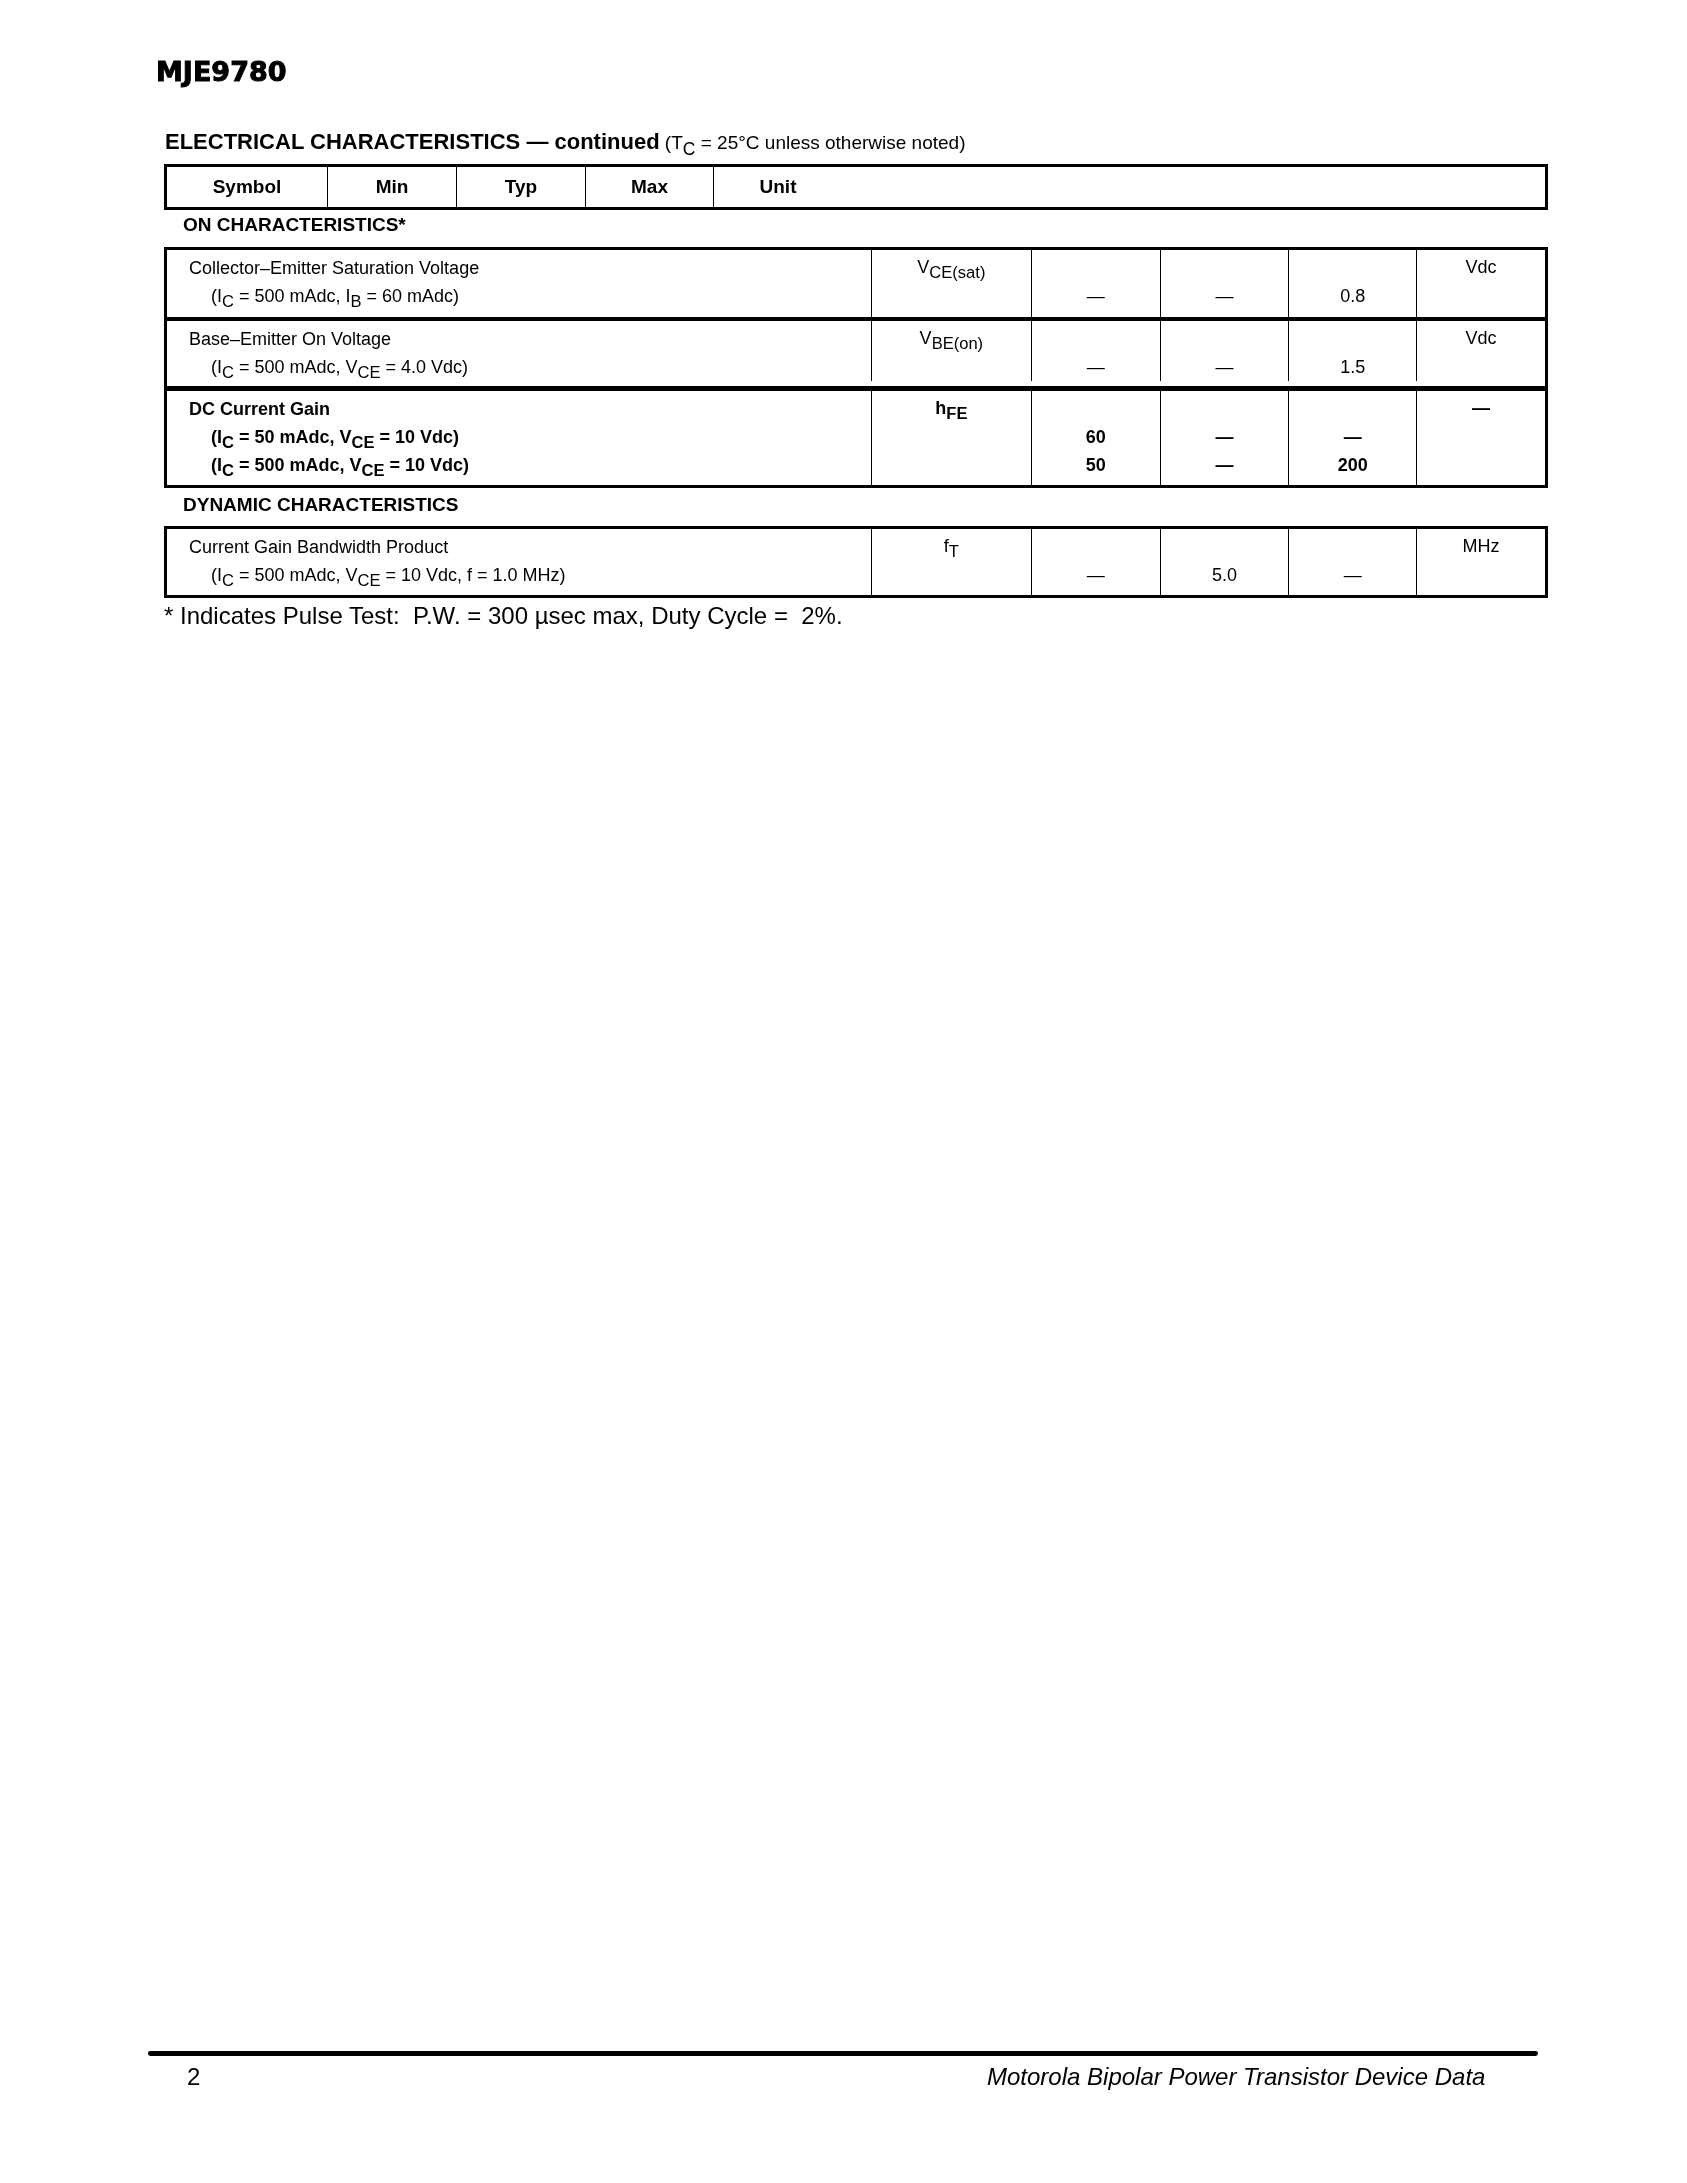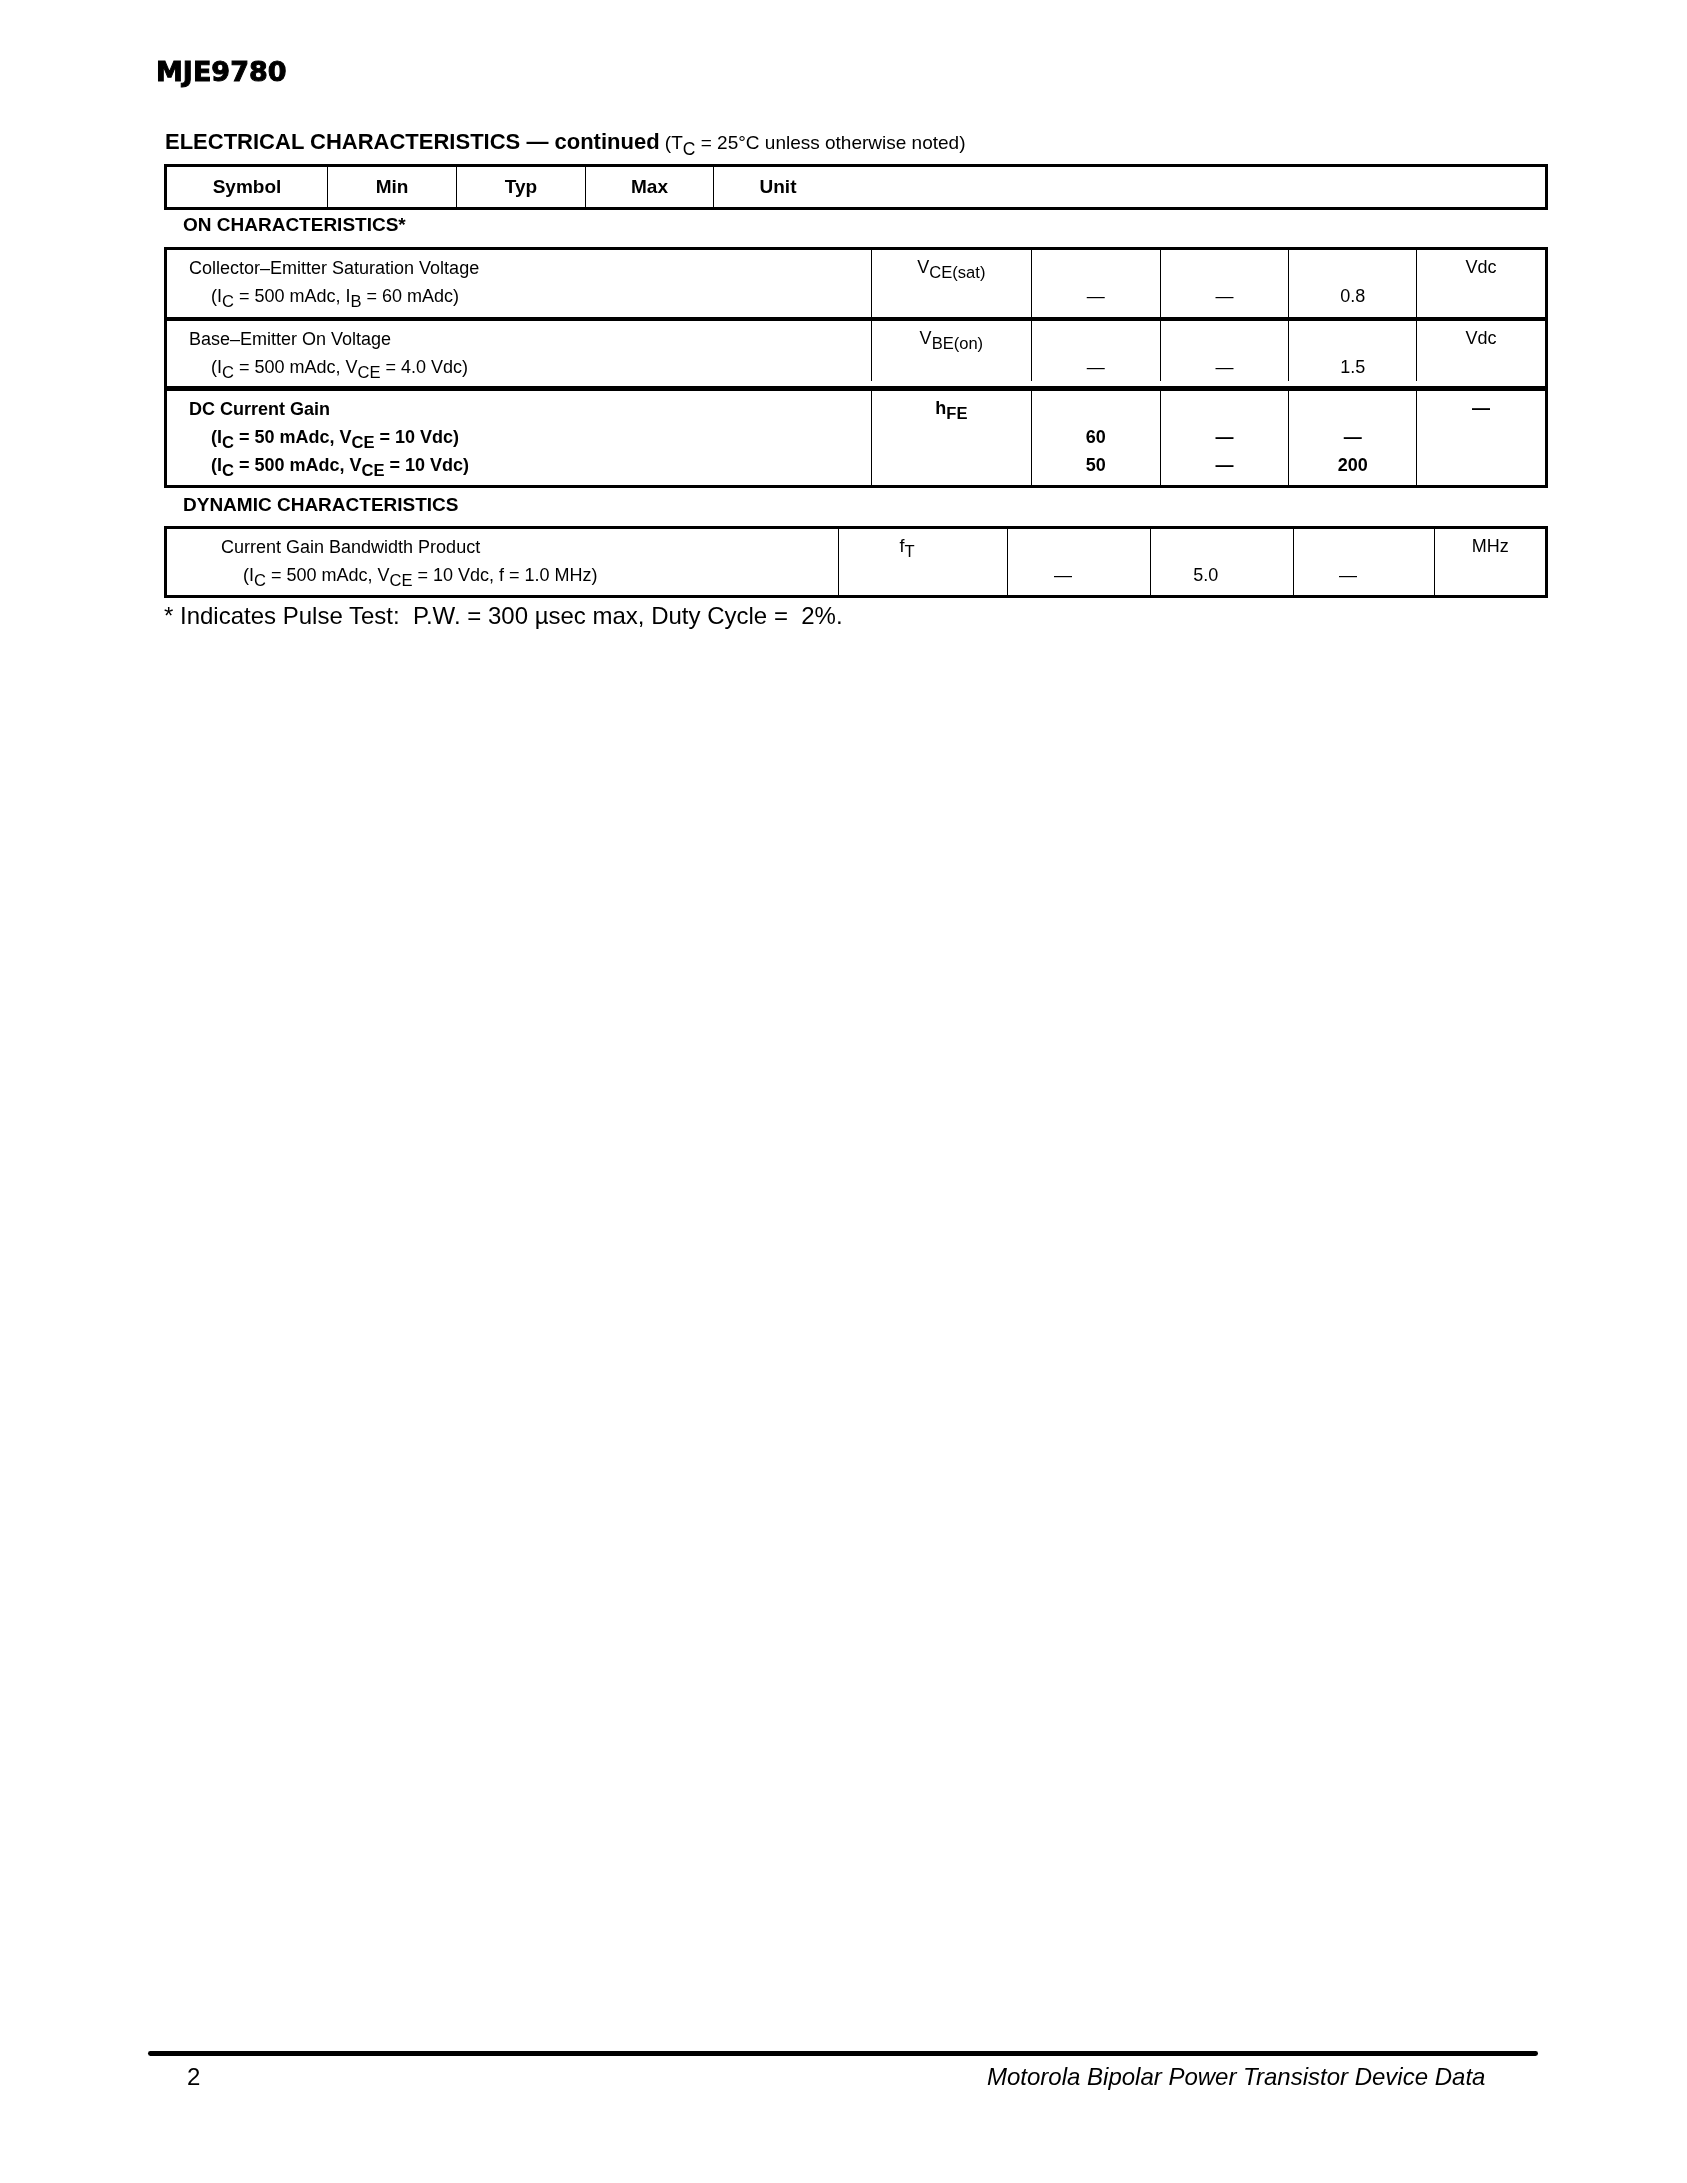--- a/index.html
+++ b/index.html
@@ -46,21 +46,21 @@
   .datarow .cell.num { padding-top: 32px; }
   .datarow .c1, .datarow .c5 { padding-top: 3.2px; }
 
   .t1 { top: 247px; height: 73px; }
   .t1 .cell { height: 67px; }
   .t2 { top: 318px; height: 71px; }
   .t2 .cell { height: 60px; }
   .t3 { top: 388px; height: 100px; font-weight: bold; }
   .t3 .cell { height: 94px; }
   .t4 { top: 526px; height: 72px; }
-  .t4 .cell { height: 66px; margin-left: 32px; }
+  .t4 .cell { height: 66px; }
   .t2, .t3 { border-top-width: 3.2px; }
 
   .footnote { position: absolute; left: 164px; top: 602px; font-size: 24px; white-space: pre; }
 
   .footer-rule { position: absolute; left: 148px; top: 2051px; width: 1390px; height: 4.8px; background: #000; border-radius: 2.4px; }
   .page-num { position: absolute; left: 187px; top: 2063px; font-size: 24px; }
   .footer-text { position: absolute; left: 987px; top: 2063px; font-size: 24px; white-space: nowrap; font-style: italic; }
 </style>
 </head>
 <body>

